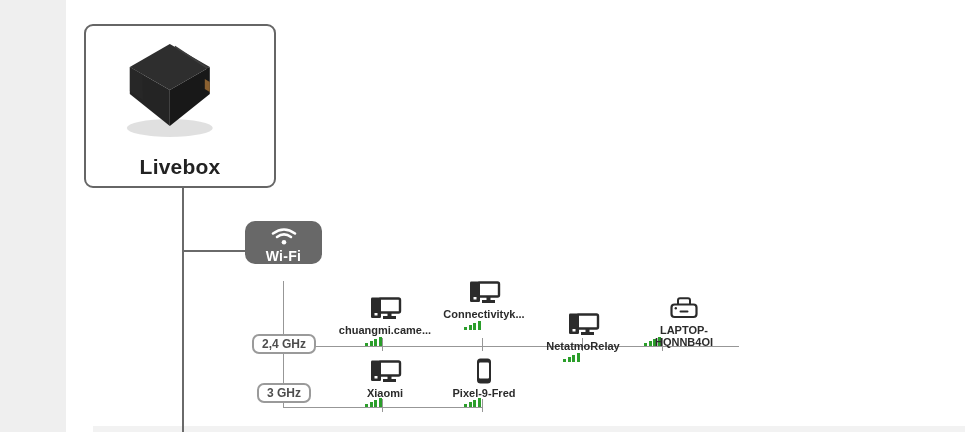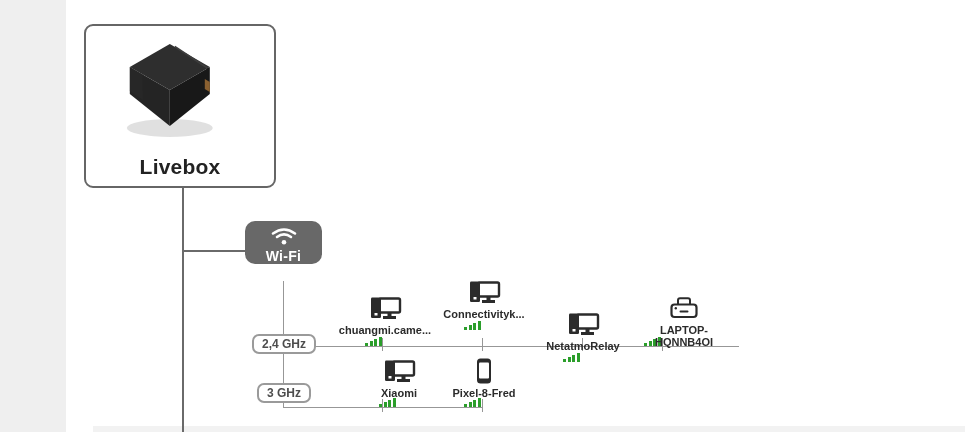--- a/index.html
+++ b/index.html
@@ -174,21 +174,21 @@
   </div>
   <div class="label narrow">LAPTOP-HQNNB4OI</div>
   <span class="bars shift-left">
       <i></i>
       <i></i>
       <i></i>
       <i></i>
     </span>
 </div>
 
-<div class="device row5" style="left:349px;top:357px;">
+<div class="device row5" style="left:335px;top:357px;">
   <div class="icon-wrap">
     <svg width="34" height="24" viewBox="0 0 34 24">
       <rect x="11.5" y="1.5" width="20.5" height="14" rx="1.5" fill="#fff" stroke="#2b2b2b" stroke-width="2.4"></rect>
       <rect x="19.5" y="15.5" width="4" height="3.5" fill="#2b2b2b"></rect>
       <rect x="15" y="19" width="13" height="3" fill="#2b2b2b"></rect>
       <rect x="3" y="0.5" width="10" height="20.5" rx="1.2" fill="#2b2b2b"></rect>
       <rect x="6.5" y="16" width="3" height="2.5" fill="#fff"></rect>
     </svg>
   </div>
   <div class="label">Xiaomi</div>
@@ -200,20 +200,20 @@
     </span>
 </div>
 
 <div class="device row5" style="left:434px;top:357px;">
   <div class="icon-wrap">
     <svg width="16" height="26" viewBox="0 0 16 26">
       <rect x="1" y="0.5" width="14" height="25" rx="3.5" fill="#2b2b2b"></rect>
       <rect x="3" y="4.5" width="10" height="16" rx="1" fill="#fff"></rect>
     </svg>
   </div>
-  <div class="label">Pixel-8-Fred</div>
+  <div class="label">Pixel-9-Fred</div>
   <span class="bars">
       <i></i>
       <i></i>
       <i></i>
       <i></i>
     </span>
 </div>
 
 </body></html>

